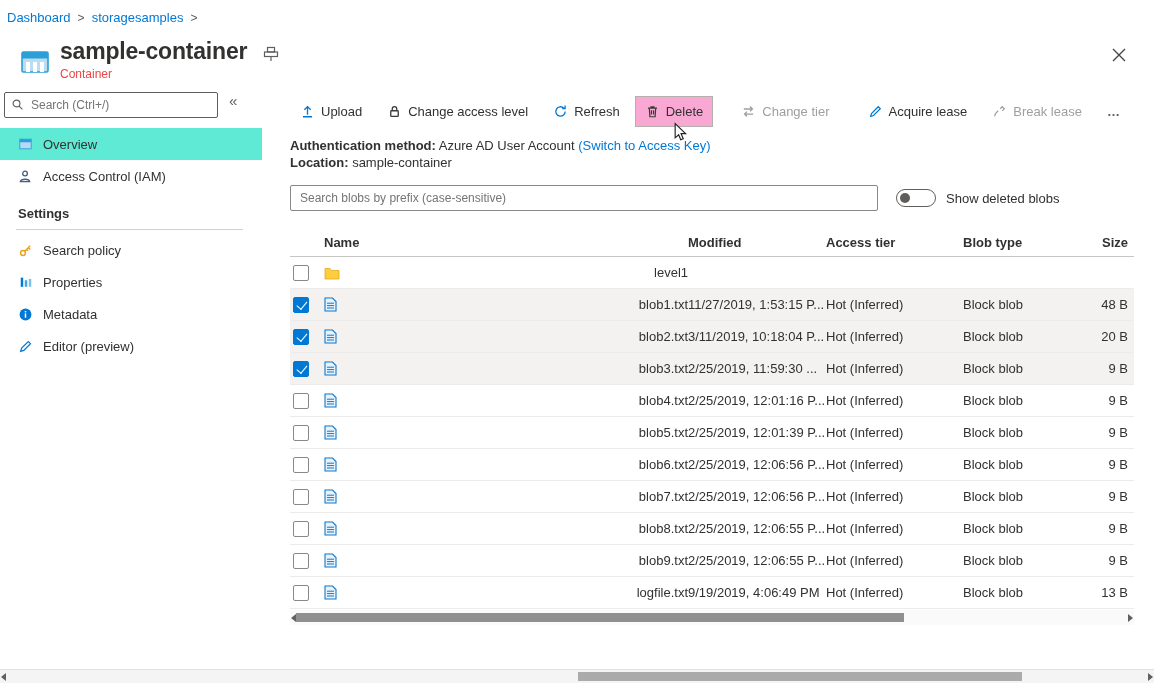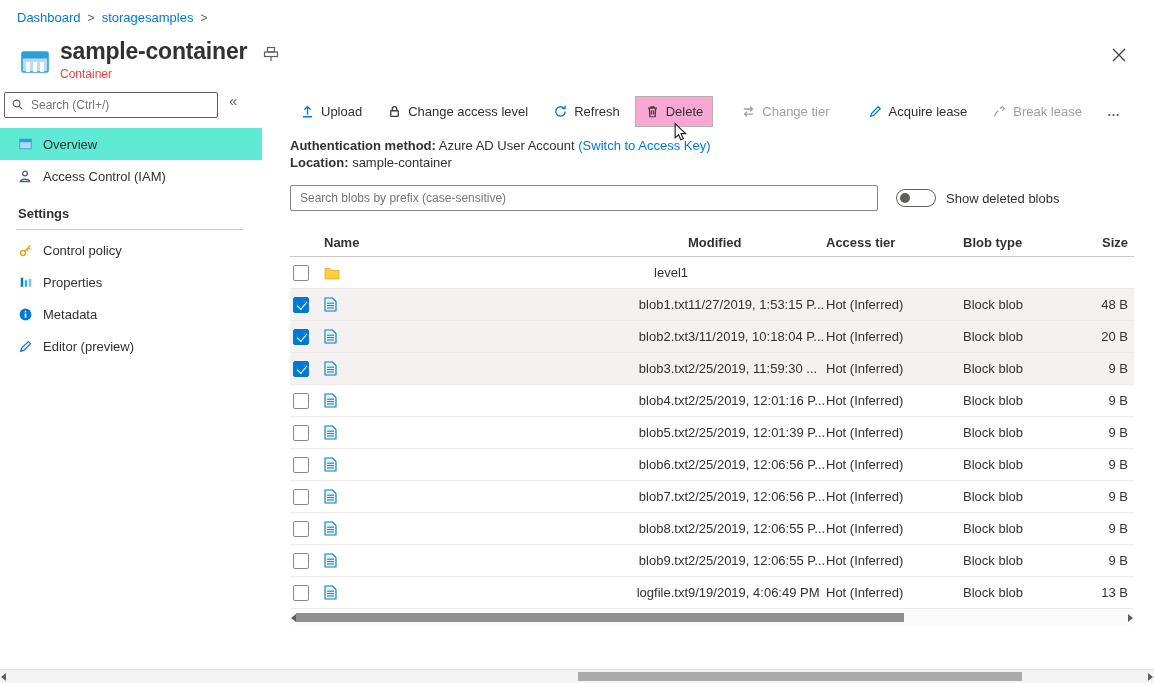--- a/index.html
+++ b/index.html
@@ -4,21 +4,21 @@
 <style>
   * { box-sizing: border-box; }
   html,body { margin:0; padding:0; }
   body {
     width:1154px; height:683px; position:relative; overflow:hidden;
     background:#ffffff; color:#323130;
     font-family:"Liberation Sans", sans-serif; font-size:13px;
   }
 
   
-  #breadcrumb { position:absolute; top:10px; left:17px; display:flex; align-items:center; }
+  #breadcrumb { position:absolute; top:10px; left:7px; display:flex; align-items:center; }
   #breadcrumb a { color:#0078d4; text-decoration:none; cursor:pointer; }
   #breadcrumb .sep { color:#605e5c; margin:0 7px; font-size:12px; }
 
   
   #header { position:absolute; top:38px; left:20px; display:flex; align-items:flex-start; }
   #header .hicon { margin-top:9px; }
   #header .htext { margin-left:10px; }
   #header h1 { margin:0; font-size:23px; font-weight:700; color:#323130; letter-spacing:-0.2px; }
   #header .subtitle { font-size:12px; color:#ef4444; margin-top:2px; }
   #header .pin { margin-left:16px; margin-top:8px; cursor:pointer; }
@@ -179,21 +179,21 @@
         <div class="slabel">Settings</div>
         <div class="sline"></div>
       </div>
       <div class="nav-item">
         <span class="nicon">
           <svg width="15" height="15" viewBox="0 0 16 16" fill="none" stroke="#eda21c" stroke-width="1.6">
             <circle cx="5.3" cy="10.7" r="2.6"></circle>
             <path d="M7.3 8.7 13 3M11 5l2 2M9.3 6.7 10.8 8.2"></path>
           </svg>
         </span>
-        <span class="nlabel">Control policy</span>
+        <span class="nlabel">Search policy</span>
       </div>
       <div class="nav-item">
         <span class="nicon">
           <svg width="14" height="14" viewBox="0 0 16 16">
             <rect x="2" y="3" width="2.8" height="10.5" fill="#0078d4"></rect>
             <rect x="6.6" y="6" width="2.8" height="7.5" fill="#4ba3e0"></rect>
             <rect x="11.2" y="4.5" width="2.8" height="9" fill="#7cc0ea"></rect>
           </svg>
         </span>
         <span class="nlabel">Properties</span>

